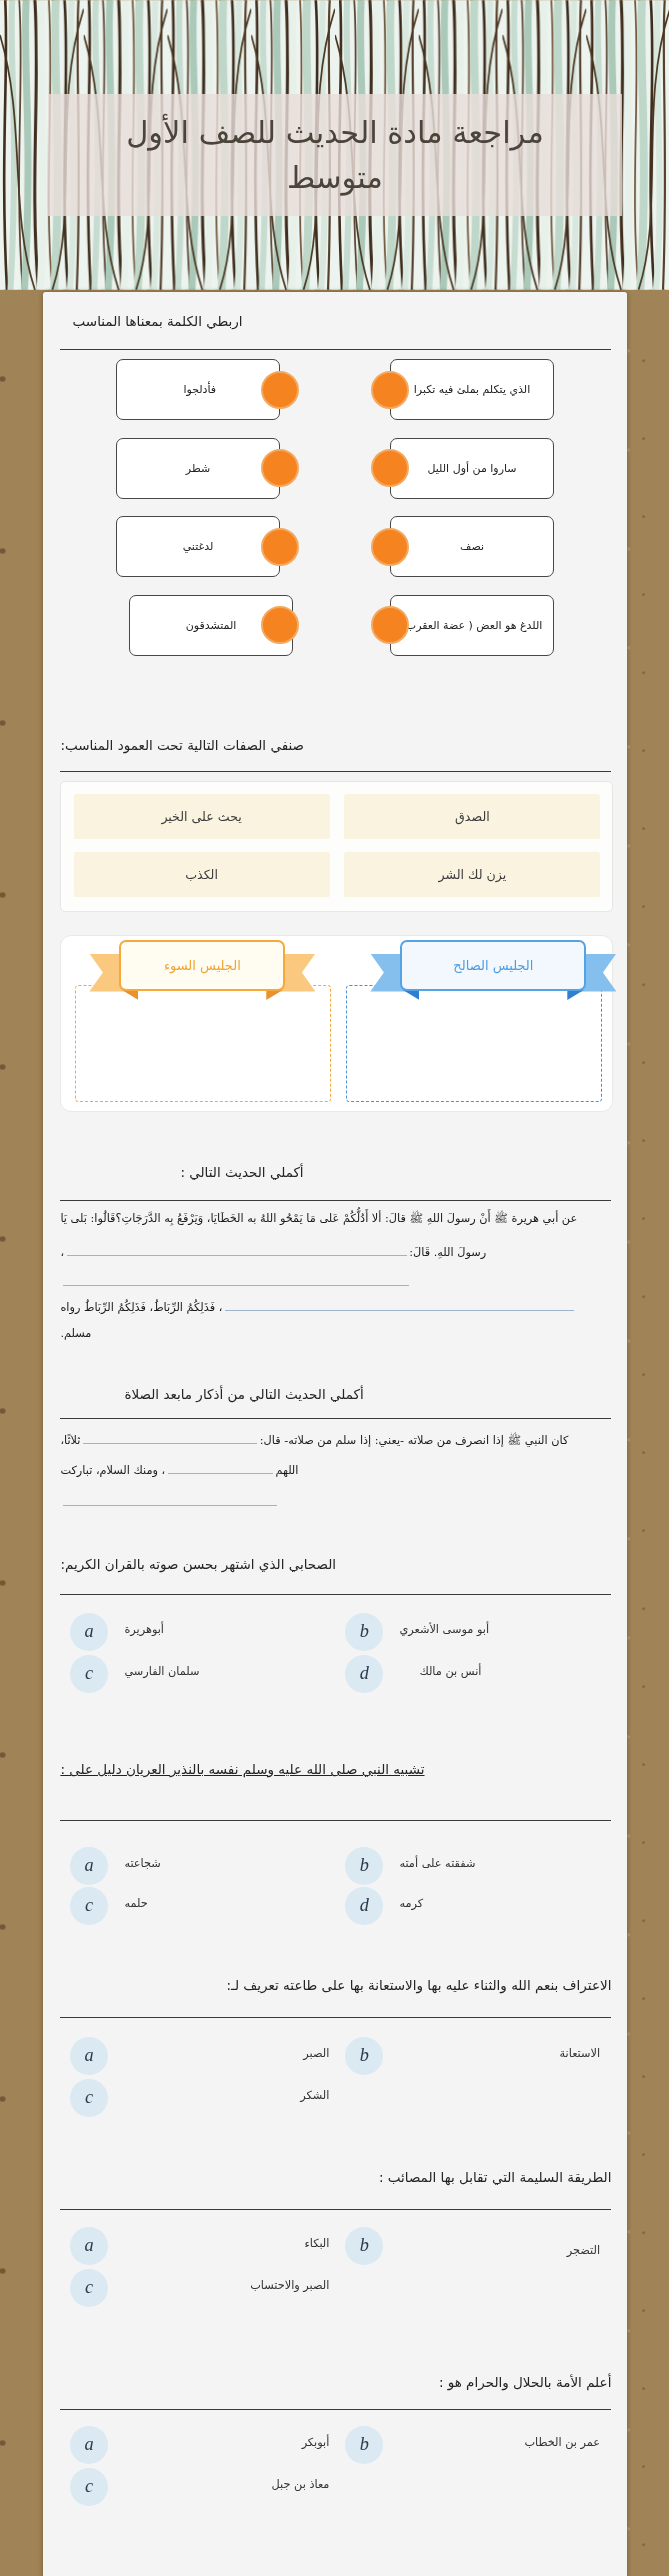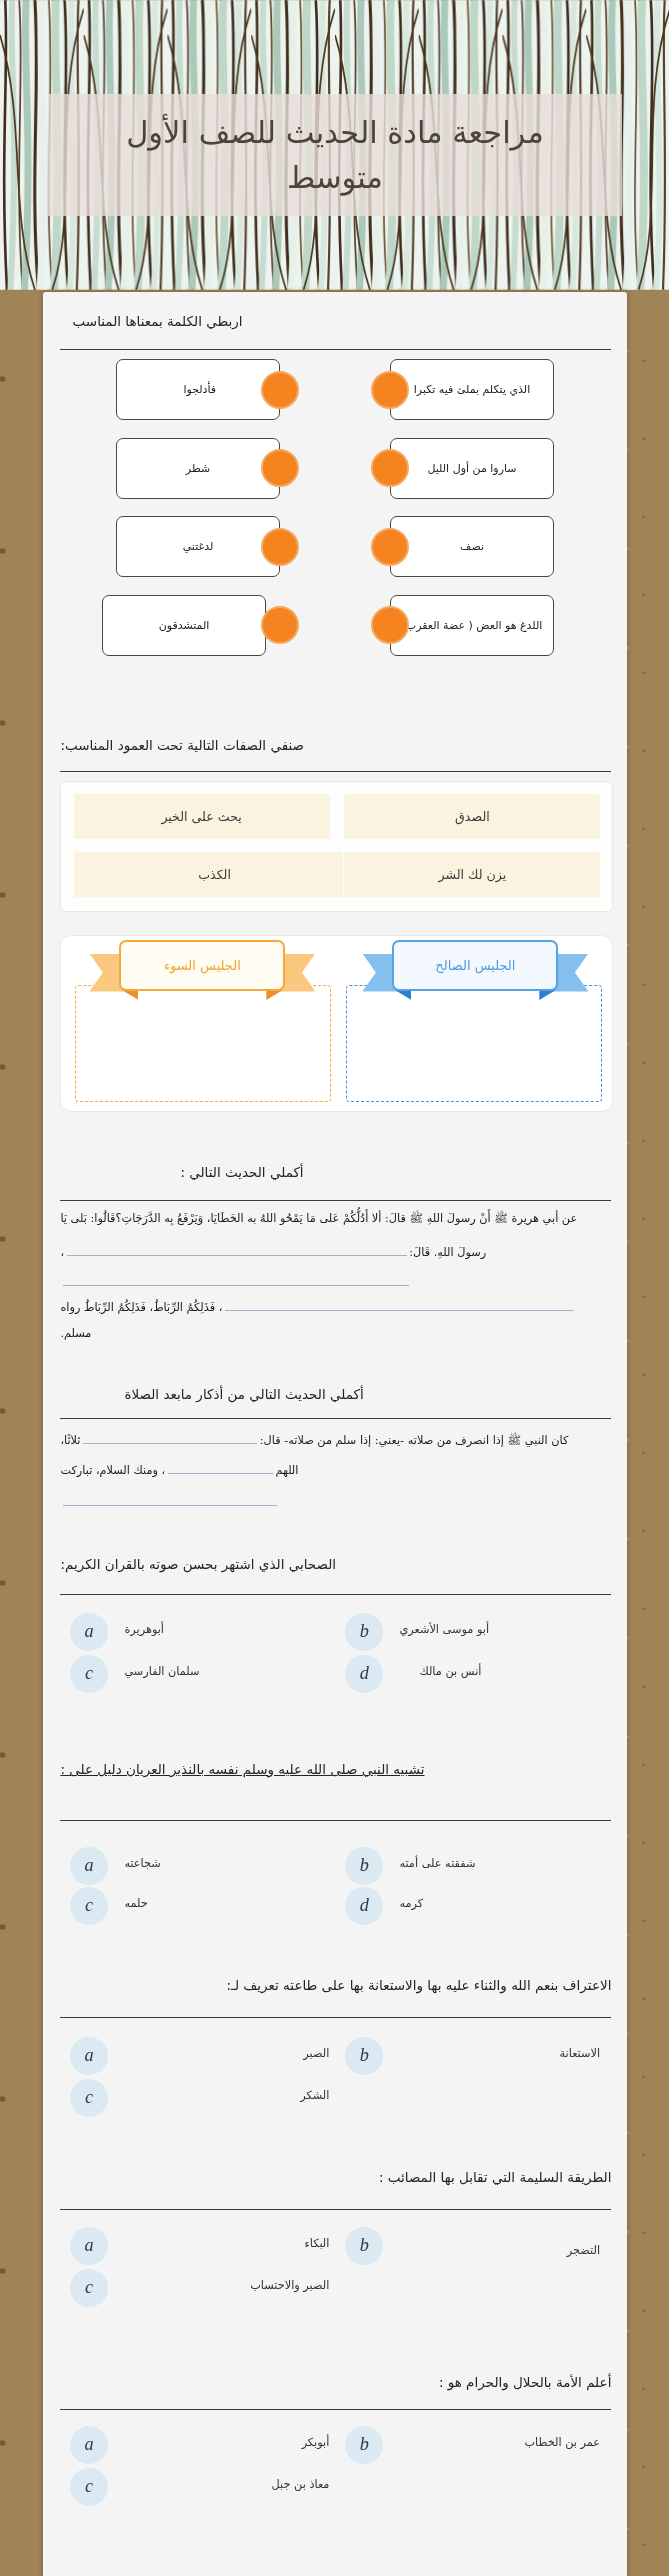--- a/index.html
+++ b/index.html
@@ -162,49 +162,49 @@
 
   <div class="abs m-box" style="left:73px;top:224px;">
       <span>لدغتني</span>
     </div>
   <div class="abs dot" style="left:218px;top:236px;"></div>
   <div class="abs m-box" style="left:347px;top:224px;">
       <span>نصف</span>
     </div>
   <div class="abs dot" style="left:328px;top:236px;"></div>
 
-  <div class="abs m-box" style="left:59px;top:303px;">
+  <div class="abs m-box" style="left:86px;top:303px;">
       <span>المتشدقون</span>
     </div>
   <div class="abs dot" style="left:218px;top:314px;"></div>
   <div class="abs m-box" style="left:347px;top:303px;">
       <span>اللدغ هو العض ( عضة العقرب)</span>
     </div>
   <div class="abs dot" style="left:328px;top:314px;"></div>
 
   <div class="abs sec-title" style="top:445px;">صنفي الصفات التالية تحت العمود المناسب:</div>
   <div class="abs divider" style="top:479px;"></div>
   <div class="abs" id="chips-card" style="top:489px;">
     <div class="abs chip" style="left:283px;top:12.2px;">الصدق</div>
     <div class="abs chip" style="left:12.2px;top:12.2px;">يحث على الخير</div>
-    <div class="abs chip" style="left:12.2px;top:70px;padding-left:13px;">الكذب</div>
+    <div class="abs chip" style="left:12.2px;top:70px;">الكذب</div>
     <div class="abs chip" style="left:283px;top:70px;">يزن لك الشر</div>
   </div>
 
   <div class="abs" id="sorter-card" style="top:643px;">
     <div class="dropzone dz-bad"></div>
     <div class="dropzone dz-good"></div>
     <div class="ribbon bad" style="left:58px;">
       <div class="wing wl"></div>
       <div class="wing wr"></div>
       <div class="fold fl"></div>
       <div class="fold fr"></div>
       <div class="panel">الجليس السوء</div>
     </div>
-    <div class="ribbon good" style="left:331px;">
+    <div class="ribbon good" style="left:339px;padding-left:20px;">
       <div class="wing wl"></div>
       <div class="wing wr"></div>
       <div class="fold fl"></div>
       <div class="fold fr"></div>
       <div class="panel">الجليس الصالح</div>
     </div>
   </div>
 
   <div class="abs sec-title" style="top:872px;padding-left:120px;">أكملي الحديث التالي :</div>
   <div class="abs divider" style="top:908px;"></div>

